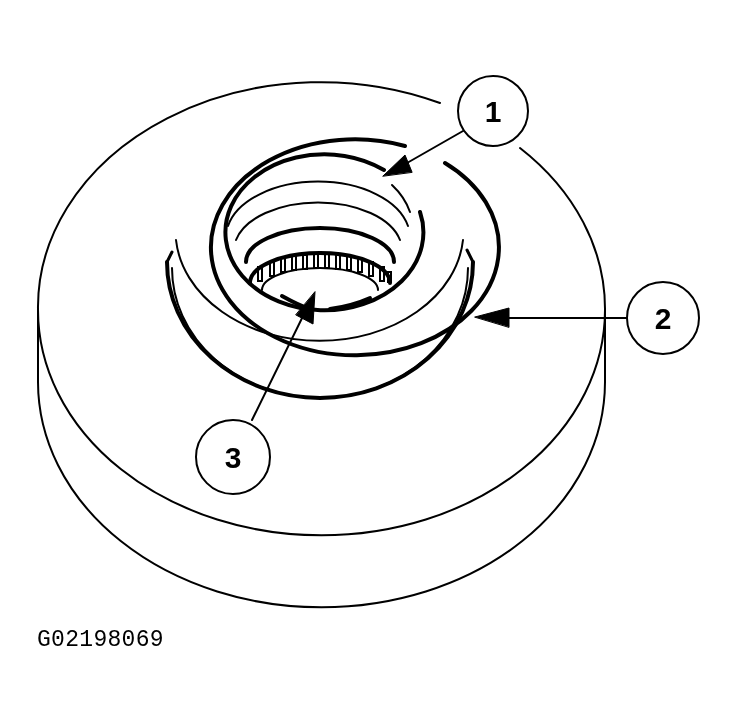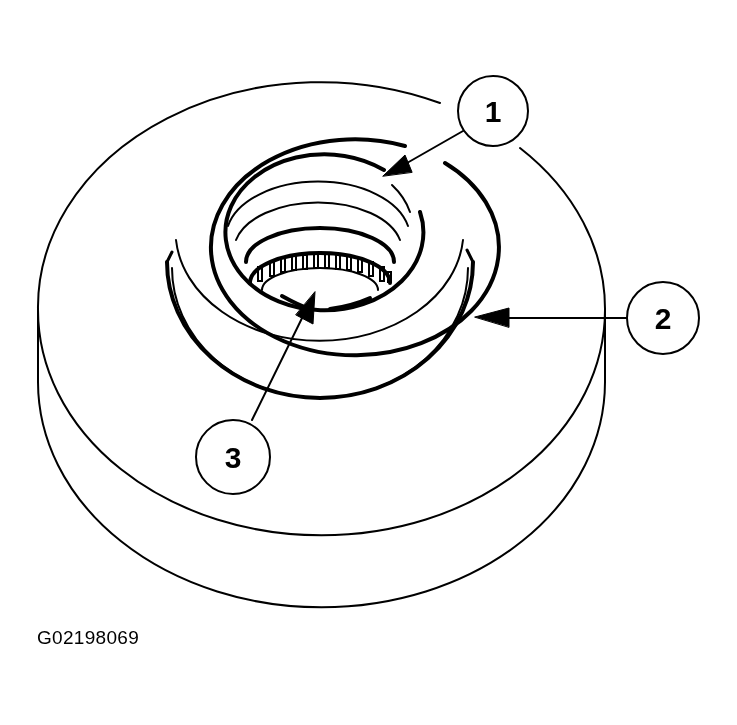--- a/index.html
+++ b/index.html
@@ -1,21 +1,21 @@
 <!DOCTYPE html>
 <html><head>
 <meta charset="utf-8">
 <style>
   html, body { margin: 0; padding: 0; background: #ffffff; }
   body { width: 737px; height: 725px; position: relative; overflow: hidden;
          font-family: "Liberation Sans", sans-serif; }
   #diagram { position: absolute; left: 0; top: 0; width: 737px; height: 725px; }
   .callout-num { font-family: "Liberation Sans", sans-serif; font-weight: bold; font-size: 30px; fill: #000; }
-  #figure-id { position: absolute; left: 37px; top: 627px; font-size: 19px; color: #000;
-               font-family: Liberation Sans, sans-serif; letter-spacing: 0.3px; }
+  #figure-id { position: absolute; left: 37px; top: 627px; font-size: 23px; color: #000;
+               font-family: Liberation Mono, monospace; letter-spacing: 0.3px; }
 </style>
 </head>
 <body>
 
 <svg id="diagram" viewBox="0 0 737 725" xmlns="http://www.w3.org/2000/svg">
   <g fill="none" stroke="#000" stroke-linecap="round">
 
     <g>
 
       <path d="M38 382 A283 225 0 0 0 605 382" stroke-width="2"></path>

